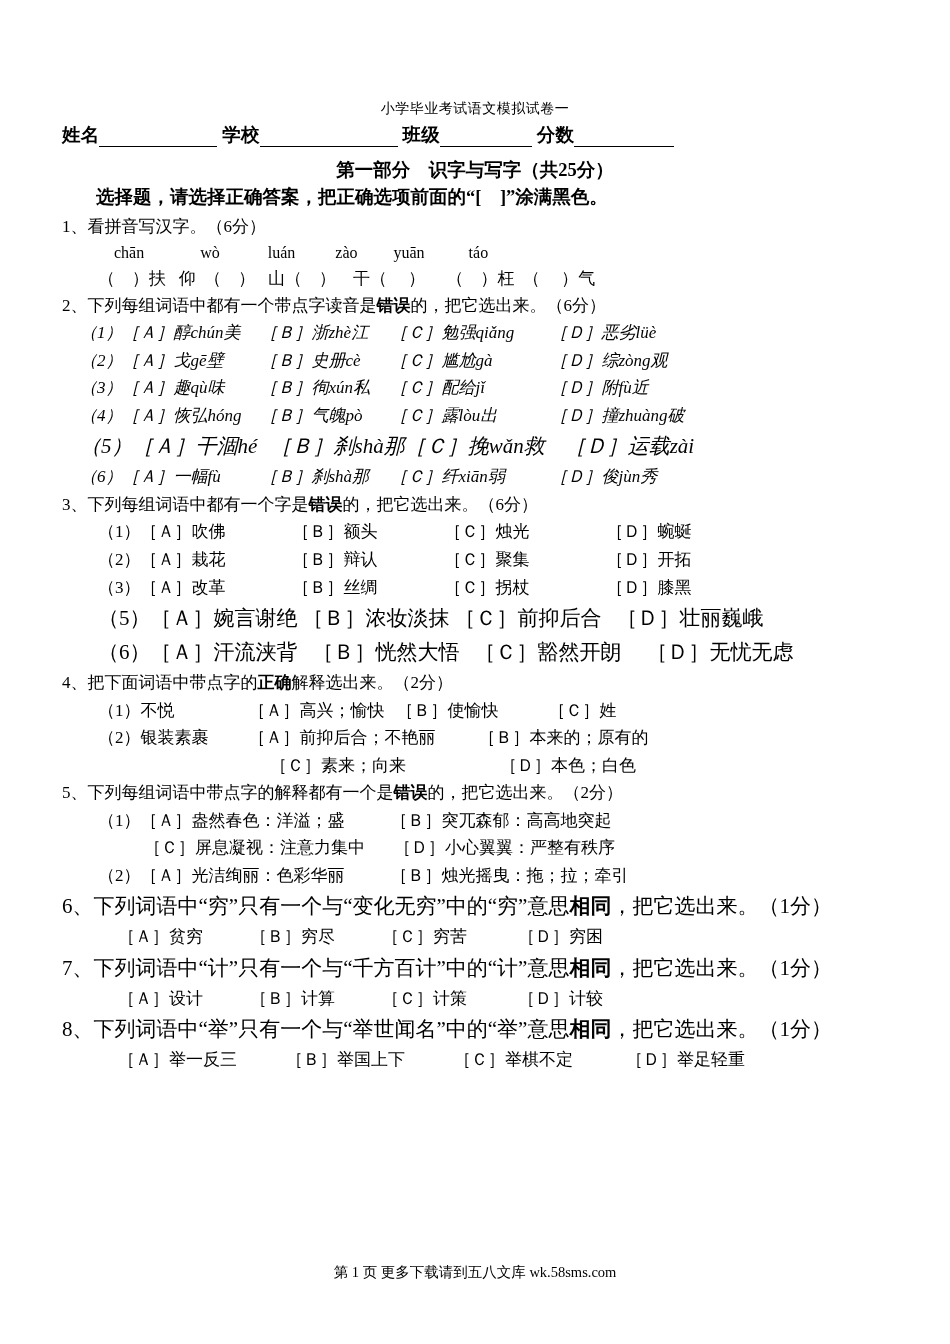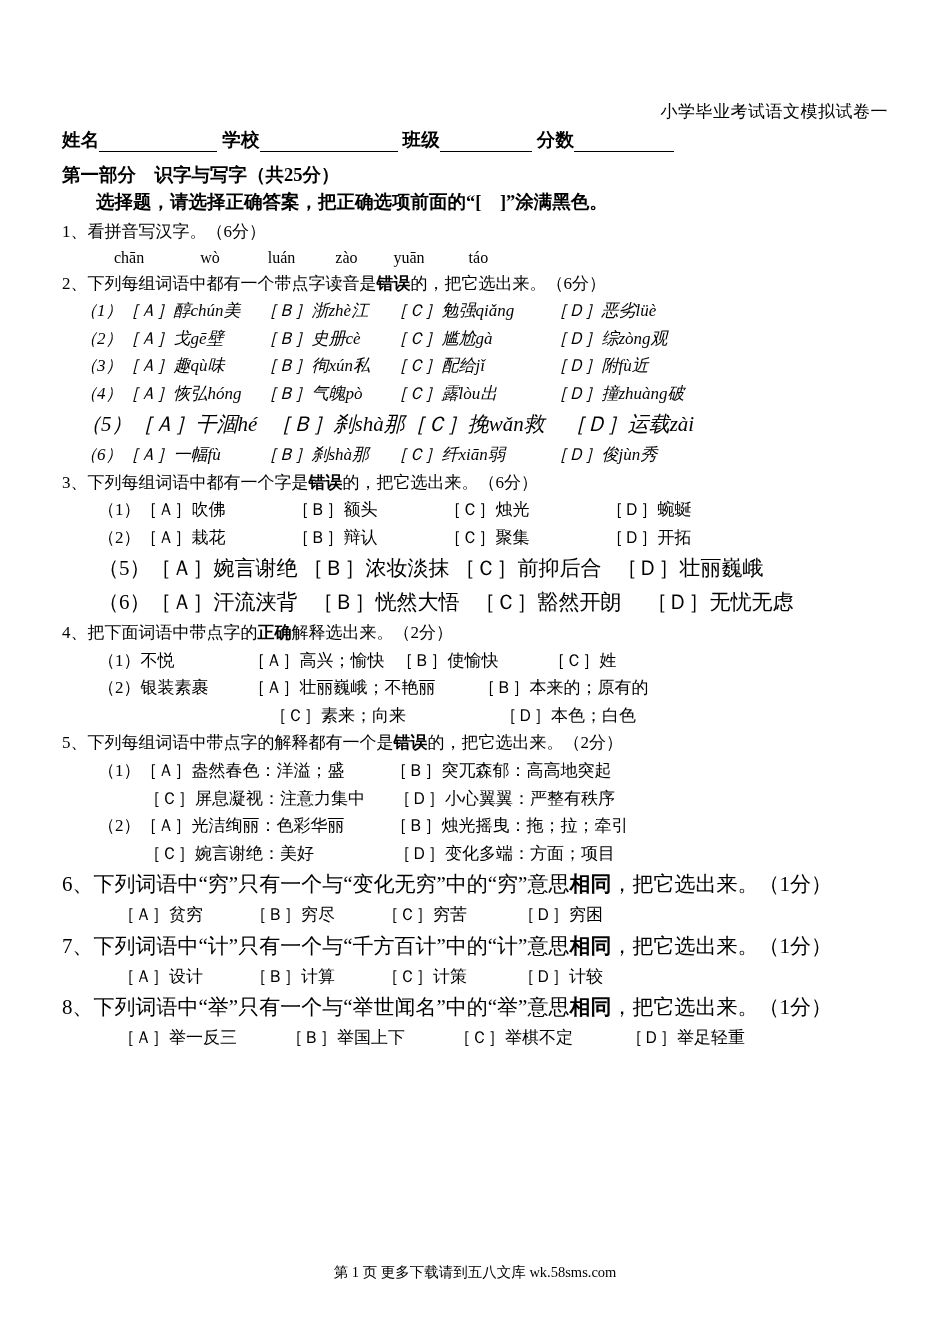--- a/index.html
+++ b/index.html
@@ -16,39 +16,40 @@
     overflow: hidden;
   }
   .page {
     padding: 100px 62px 0 62px;
     box-sizing: border-box;
     width: 950px;
     height: 1344px;
     position: relative;
   }
   .doc-title {
-    text-align: right;
-    font-size: 17px;
+    text-align: center;
+    font-size: 14px;
     font-weight: normal;
     margin: 0 0 4px 0;
     letter-spacing: 0.5px;
   }
   .info-line {
     font-size: 18.5px;
     font-weight: bold;
     margin: 0 0 10px 0;
     white-space: nowrap;
     letter-spacing: 0.2px;
   }
   .blank-u {
     display: inline-block;
     border-bottom: 1px solid #000;
     vertical-align: baseline;
   }
   .section-head {
+    text-align: center;
     font-size: 18.5px;
     font-weight: bold;
     margin: 6px 0 2px 0;
   }
   .section-sub {
     font-size: 18.5px;
     font-weight: bold;
     margin: 0 0 4px 0;
     text-indent: 34px;
   }
@@ -101,20 +102,21 @@
     <span>学校</span><span class="blank-u" style="width:138px">&nbsp;</span>
     <span>班级</span><span class="blank-u" style="width:92px">&nbsp;</span>
     <span>分数</span><span class="blank-u" style="width:100px">&nbsp;</span>
   </div>
 
   <div class="section-head">第一部分　识字与写字（共25分）</div>
   <div class="section-sub">选择题，请选择正确答案，把正确选项前面的“[　]”涂满黑色。</div>
 
   <div class="q"><span>1、</span><span>看拼音写汉字。（6分）</span></div>
   <div class="pinyin-row" style="padding-left:52px">chān              wò            luán          zào         yuān           táo</div>
+  <div class="han-row" style="padding-left:36px">（    ）扶   仰  （    ）   山（    ）    干（     ）     （    ）枉  （     ）气</div>
 
   <div class="q"><span>2、</span><span>下列每组词语中都有一个带点字读音是</span><span class="b">错误</span><span>的，把它选出来。（6分）</span></div>
 
   <div class="q ind2"><span>（1）</span><span class="opt" style="min-width:138px">［Ａ］醇chún美</span><span class="opt" style="min-width:130px">［Ｂ］浙zhè江</span><span class="opt" style="min-width:160px">［Ｃ］勉强qiǎng</span><span class="opt">［Ｄ］恶劣lüè</span></div>
 
   <div class="q ind2"><span>（2）</span><span class="opt" style="min-width:138px">［Ａ］戈gē壁</span><span class="opt" style="min-width:130px">［Ｂ］史册cè</span><span class="opt" style="min-width:160px">［Ｃ］尴尬gà</span><span class="opt">［Ｄ］综zòng观</span></div>
 
   <div class="q ind2"><span>（3）</span><span class="opt" style="min-width:138px">［Ａ］趣qù味</span><span class="opt" style="min-width:130px">［Ｂ］徇xún私</span><span class="opt" style="min-width:160px">［Ｃ］配给jǐ</span><span class="opt">［Ｄ］附fù近</span></div>
 
   <div class="q ind2"><span>（4）</span><span class="opt" style="min-width:138px">［Ａ］恢弘hóng</span><span class="opt" style="min-width:130px">［Ｂ］气魄pò</span><span class="opt" style="min-width:160px">［Ｃ］露lòu出</span><span class="opt">［Ｄ］撞zhuàng破</span></div>
@@ -122,43 +124,43 @@
   <div class="q-wrap ind2"><span>（5）</span><span class="opt" style="min-width:138px">［Ａ］干涸hé</span><span class="opt" style="min-width:130px">［Ｂ］刹shà那</span><span class="opt" style="min-width:160px">［Ｃ］挽wǎn救</span><span class="opt">［Ｄ］运载zài</span></div>
 
   <div class="q ind2"><span>（6）</span><span class="opt" style="min-width:138px">［Ａ］一幅fù</span><span class="opt" style="min-width:130px">［Ｂ］刹shà那</span><span class="opt" style="min-width:160px">［Ｃ］纤xiān弱</span><span class="opt">［Ｄ］俊jùn秀</span></div>
 
   <div class="q"><span>3、</span><span>下列每组词语中都有一个字是</span><span class="b">错误</span><span>的，把它选出来。（6分）</span></div>
 
   <div class="q ind3"><span>（1）</span><span class="opt" style="min-width:152px">［Ａ］吹佛</span><span class="opt" style="min-width:152px">［Ｂ］额头</span><span class="opt" style="min-width:162px">［Ｃ］烛光</span><span class="opt">［Ｄ］蜿蜒</span></div>
 
   <div class="q ind3"><span>（2）</span><span class="opt" style="min-width:152px">［Ａ］栽花</span><span class="opt" style="min-width:152px">［Ｂ］辩认</span><span class="opt" style="min-width:162px">［Ｃ］聚集</span><span class="opt">［Ｄ］开拓</span></div>
 
+  <div class="q ind3"><span>（3）</span><span class="opt" style="min-width:152px">［Ａ］改革</span><span class="opt" style="min-width:152px">［Ｂ］丝绸</span><span class="opt" style="min-width:162px">［Ｃ］拐杖</span><span class="opt">［Ｄ］膝黑</span></div>
 
 
   <div class="q-wrap ind3"><span>（5）</span><span class="opt" style="min-width:152px">［Ａ］婉言谢绝</span><span class="opt" style="min-width:152px">［Ｂ］浓妆淡抹</span><span class="opt" style="min-width:162px">［Ｃ］前抑后合</span><span class="opt">［Ｄ］壮丽巍峨</span></div>
 
   <div class="q-wrap ind3"><span>（6）</span><span class="opt" style="min-width:162px">［Ａ］汗流浃背</span><span class="opt" style="min-width:162px">［Ｂ］恍然大悟</span><span class="opt" style="min-width:172px">［Ｃ］豁然开朗</span><span class="opt">［Ｄ］无忧无虑</span></div>
 
   <div class="q"><span>4、</span><span>把下面词语中带点字的</span><span class="b">正确</span><span>解释选出来。（2分）</span></div>
 
   <div class="q ind3"><span>（1）</span><span class="opt" style="min-width:108px">不悦</span><span class="opt" style="min-width:148px">［Ａ］高兴；愉快</span><span class="opt" style="min-width:152px">［Ｂ］使愉快</span><span class="opt">［Ｃ］姓</span></div>
 
-  <div class="q ind3"><span>（2）</span><span class="opt" style="min-width:108px">银装素裹</span><span class="opt" style="min-width:230px">［Ａ］壮丽巍峨；不艳丽</span><span class="opt">［Ｂ］本来的；原有的</span></div>
+  <div class="q ind3"><span>（2）</span><span class="opt" style="min-width:108px">银装素裹</span><span class="opt" style="min-width:230px">［Ａ］前抑后合；不艳丽</span><span class="opt">［Ｂ］本来的；原有的</span></div>
 
   <div class="q" style="padding-left:208px"><span class="opt" style="min-width:230px">［Ｃ］素来；向来</span><span class="opt">［Ｄ］本色；白色</span></div>
 
   <div class="q"><span>5、</span><span>下列每组词语中带点字的解释都有一个是</span><span class="b">错误</span><span>的，把它选出来。（2分）</span></div>
 
   <div class="q ind3"><span>（1）</span><span class="opt" style="min-width:250px">［Ａ］盎然春色：洋溢；盛</span><span class="opt">［Ｂ］突兀森郁：高高地突起</span></div>
 
   <div class="q" style="padding-left:82px"><span class="opt" style="min-width:250px">［Ｃ］屏息凝视：注意力集中</span><span class="opt">［Ｄ］小心翼翼：严整有秩序</span></div>
 
   <div class="q ind3"><span>（2）</span><span class="opt" style="min-width:250px">［Ａ］光洁绚丽：色彩华丽</span><span class="opt">［Ｂ］烛光摇曳：拖；拉；牵引</span></div>
 
-  <div class="q" style="padding-left:82px"><span class="opt" style="min-width:250px">［Ｃ］婉言谢绝：美好</span><span class="opt">［Ｄ］变化多端：方面；项目</span></div>
 
   <div class="q-wrap"><span>6、</span><span>下列词语中“穷”只有一个与“变化无穷”中的“穷”意思</span><span class="b">相同</span><span>，把它选出来。（1分）</span></div>
   <div class="q" style="padding-left:56px"><span class="opt" style="min-width:132px">［Ａ］贫穷</span><span class="opt" style="min-width:132px">［Ｂ］穷尽</span><span class="opt" style="min-width:136px">［Ｃ］穷苦</span><span class="opt">［Ｄ］穷困</span></div>
 
   <div class="q-wrap"><span>7、</span><span>下列词语中“计”只有一个与“千方百计”中的“计”意思</span><span class="b">相同</span><span>，把它选出来。（1分）</span></div>
   <div class="q" style="padding-left:56px"><span class="opt" style="min-width:132px">［Ａ］设计</span><span class="opt" style="min-width:132px">［Ｂ］计算</span><span class="opt" style="min-width:136px">［Ｃ］计策</span><span class="opt">［Ｄ］计较</span></div>
 
   <div class="q-wrap"><span>8、</span><span>下列词语中“举”只有一个与“举世闻名”中的“举”意思</span><span class="b">相同</span><span>，把它选出来。（1分）</span></div>
   <div class="q" style="padding-left:56px"><span class="opt" style="min-width:168px">［Ａ］举一反三</span><span class="opt" style="min-width:168px">［Ｂ］举国上下</span><span class="opt" style="min-width:172px">［Ｃ］举棋不定</span><span class="opt">［Ｄ］举足轻重</span></div>
 

